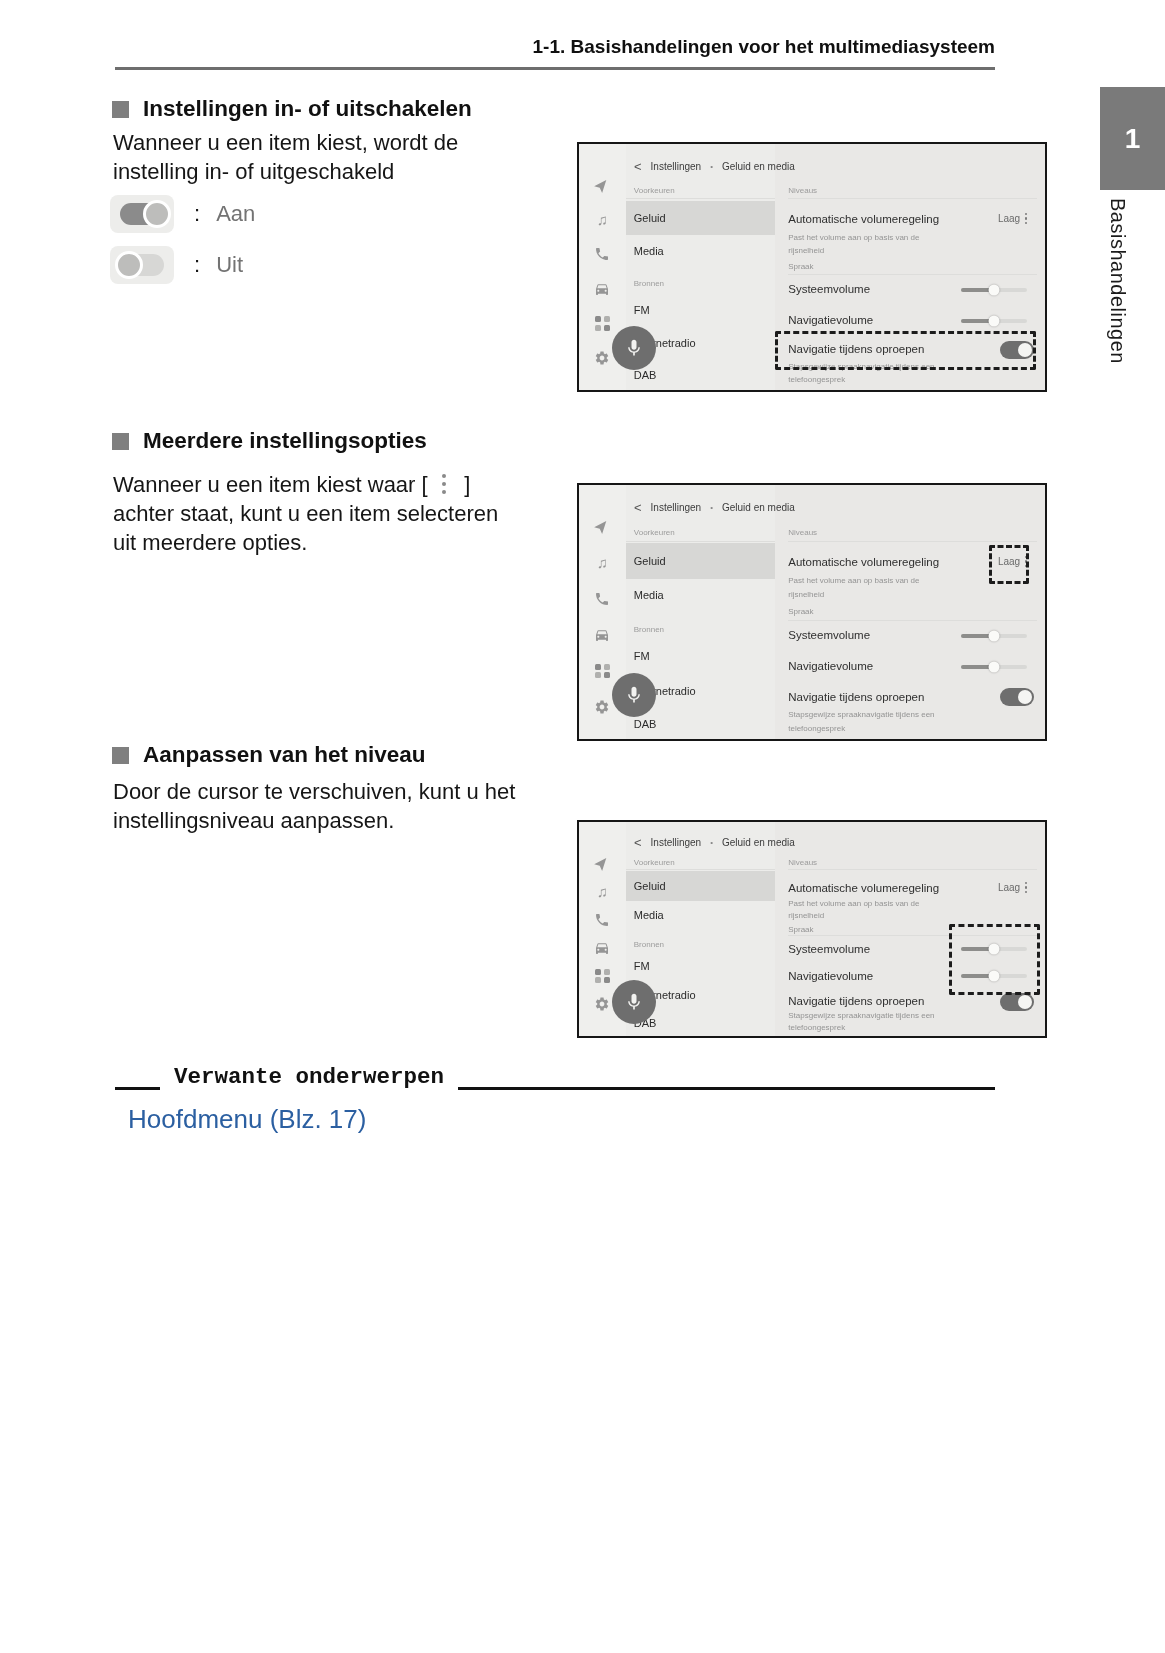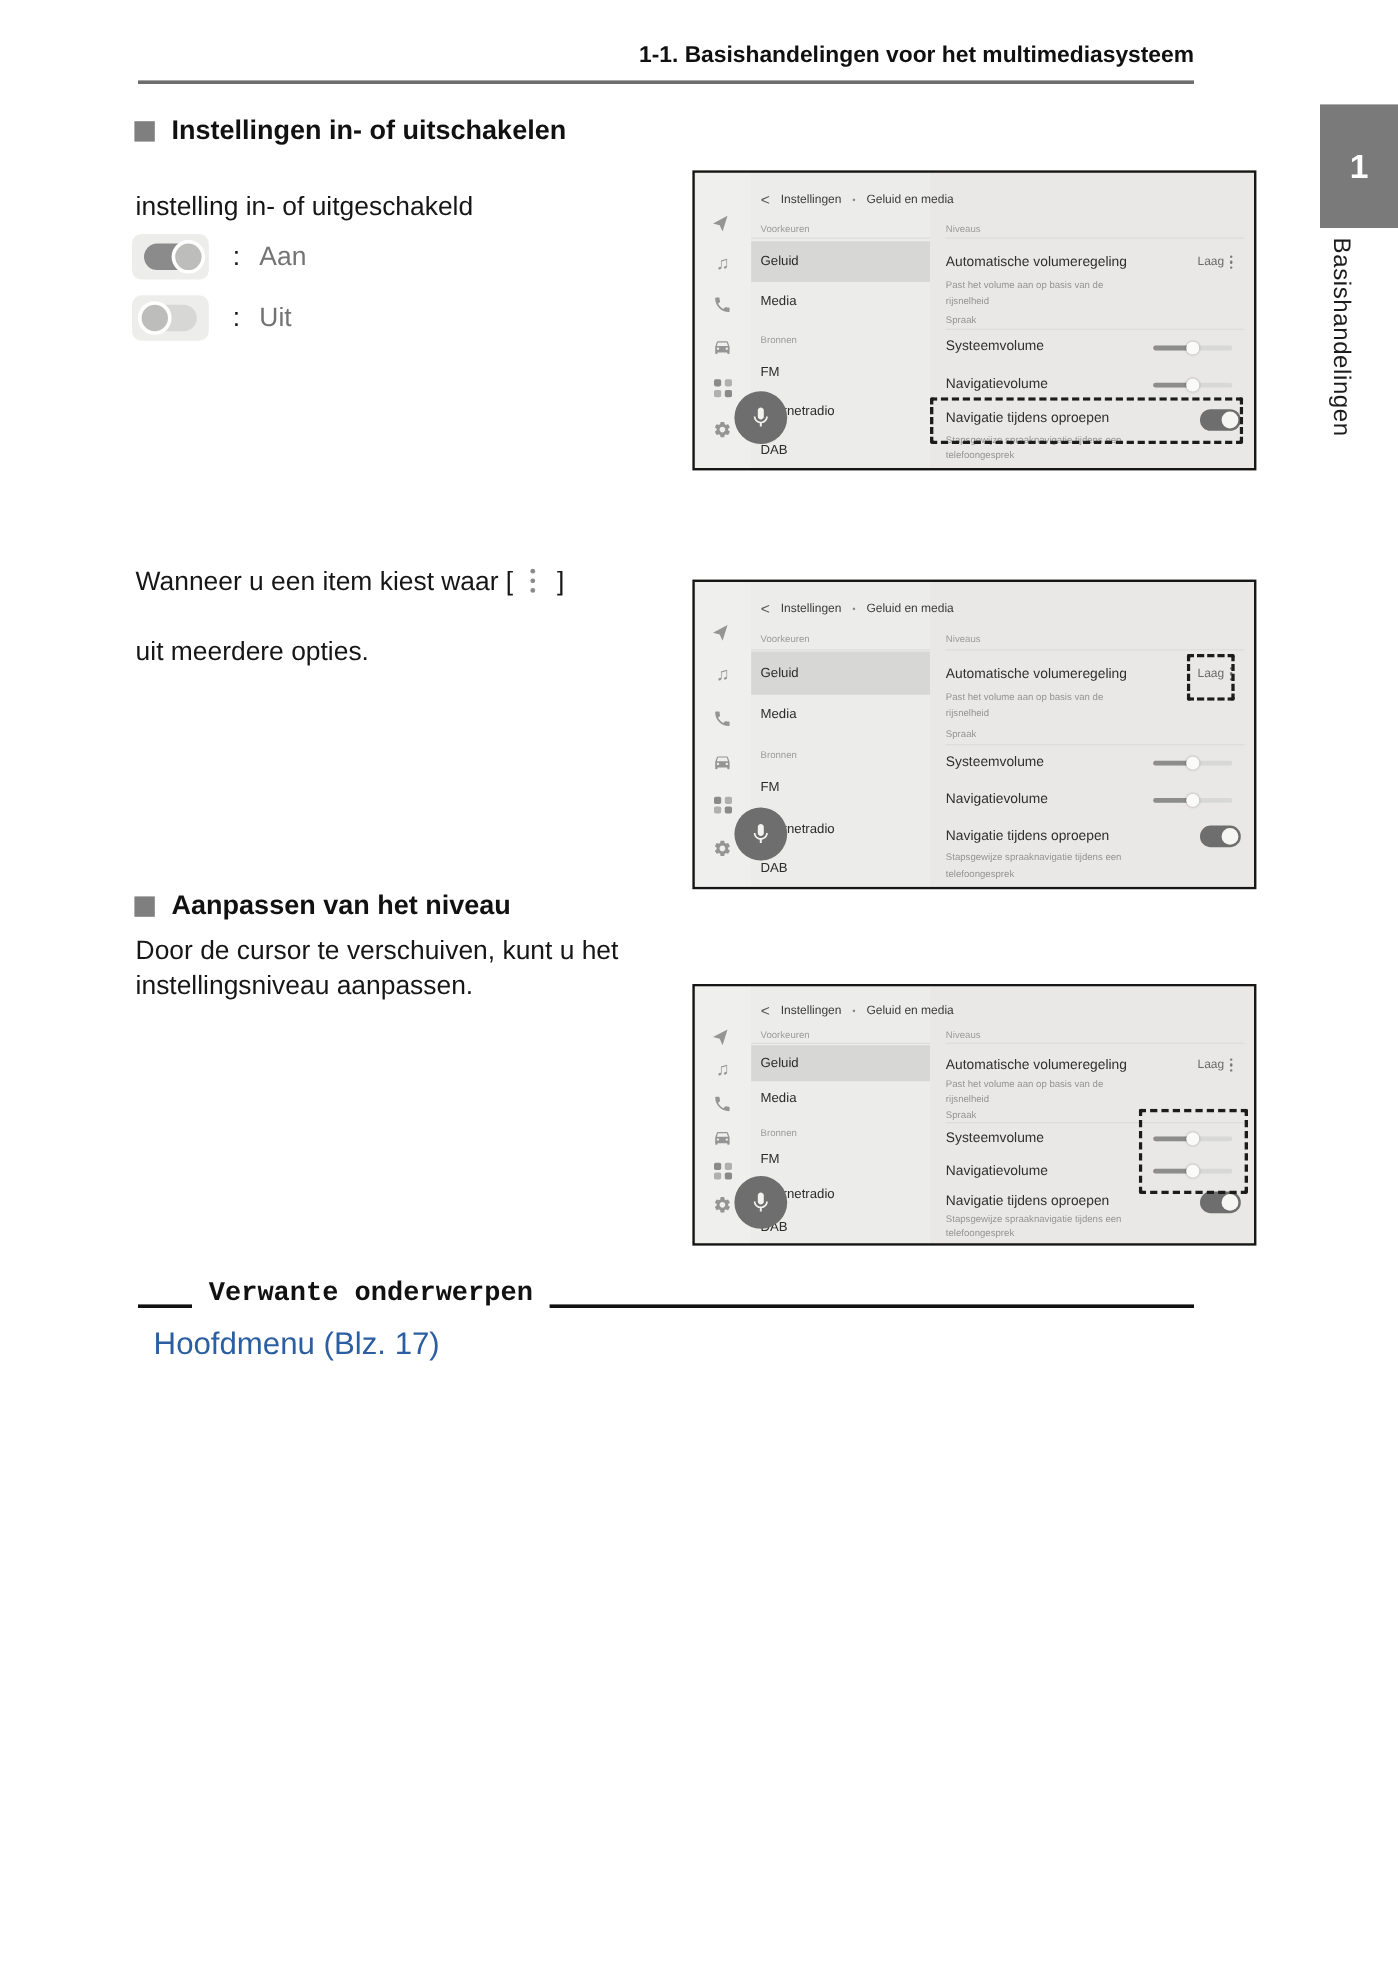--- a/index.html
+++ b/index.html
@@ -115,46 +115,52 @@
 
   <div class="hdr">1-1. Basishandelingen voor het multimediasysteem</div>
   <div class="hdr-rule"></div>
   <div class="chapter-tab">1</div>
   <div class="side-label">Basishandelingen</div>
 
   <div class="sec-head" style="top:96px;">
     <span class="sq"></span>
     <span>Instellingen in- of uitschakelen</span>
   </div>
+  <div class="bodyline" style="top:130px;">Wanneer u een item kiest, wordt de</div>
   <div class="bodyline" style="top:159px;">instelling in- of uitgeschakeld</div>
 
   <div class="legend-row" style="top:195px;">
     <span class="lt on">
         <span class="pill"></span>
         <span class="knob"></span>
       </span>
     <span class="legend-colon">:</span>
     <span class="legend-label">Aan</span>
   </div>
   <div class="legend-row" style="top:246px;">
     <span class="lt off">
         <span class="pill"></span>
         <span class="knob"></span>
       </span>
     <span class="legend-colon">:</span>
     <span class="legend-label">Uit</span>
   </div>
 
+  <div class="sec-head" style="top:428px;">
+    <span class="sq"></span>
+    <span>Meerdere instellingsopties</span>
+  </div>
   <div class="bodyline" style="top:472px;">
     <span>Wanneer u een item kiest waar [</span><span class="inline-kebab">
         <i></i>
         <i></i>
         <i></i>
       </span><span>]</span>
   </div>
+  <div class="bodyline" style="top:501px;">achter staat, kunt u een item selecteren</div>
   <div class="bodyline" style="top:530px;">uit meerdere opties.</div>
 
   <div class="sec-head" style="top:742px;">
     <span class="sq"></span>
     <span>Aanpassen van het niveau</span>
   </div>
   <div class="bodyline" style="top:779px;">Door de cursor te verschuiven, kunt u het</div>
   <div class="bodyline" style="top:808px;">instellingsniveau aanpassen.</div>
 
   <div class="screen-slot slot-0">

